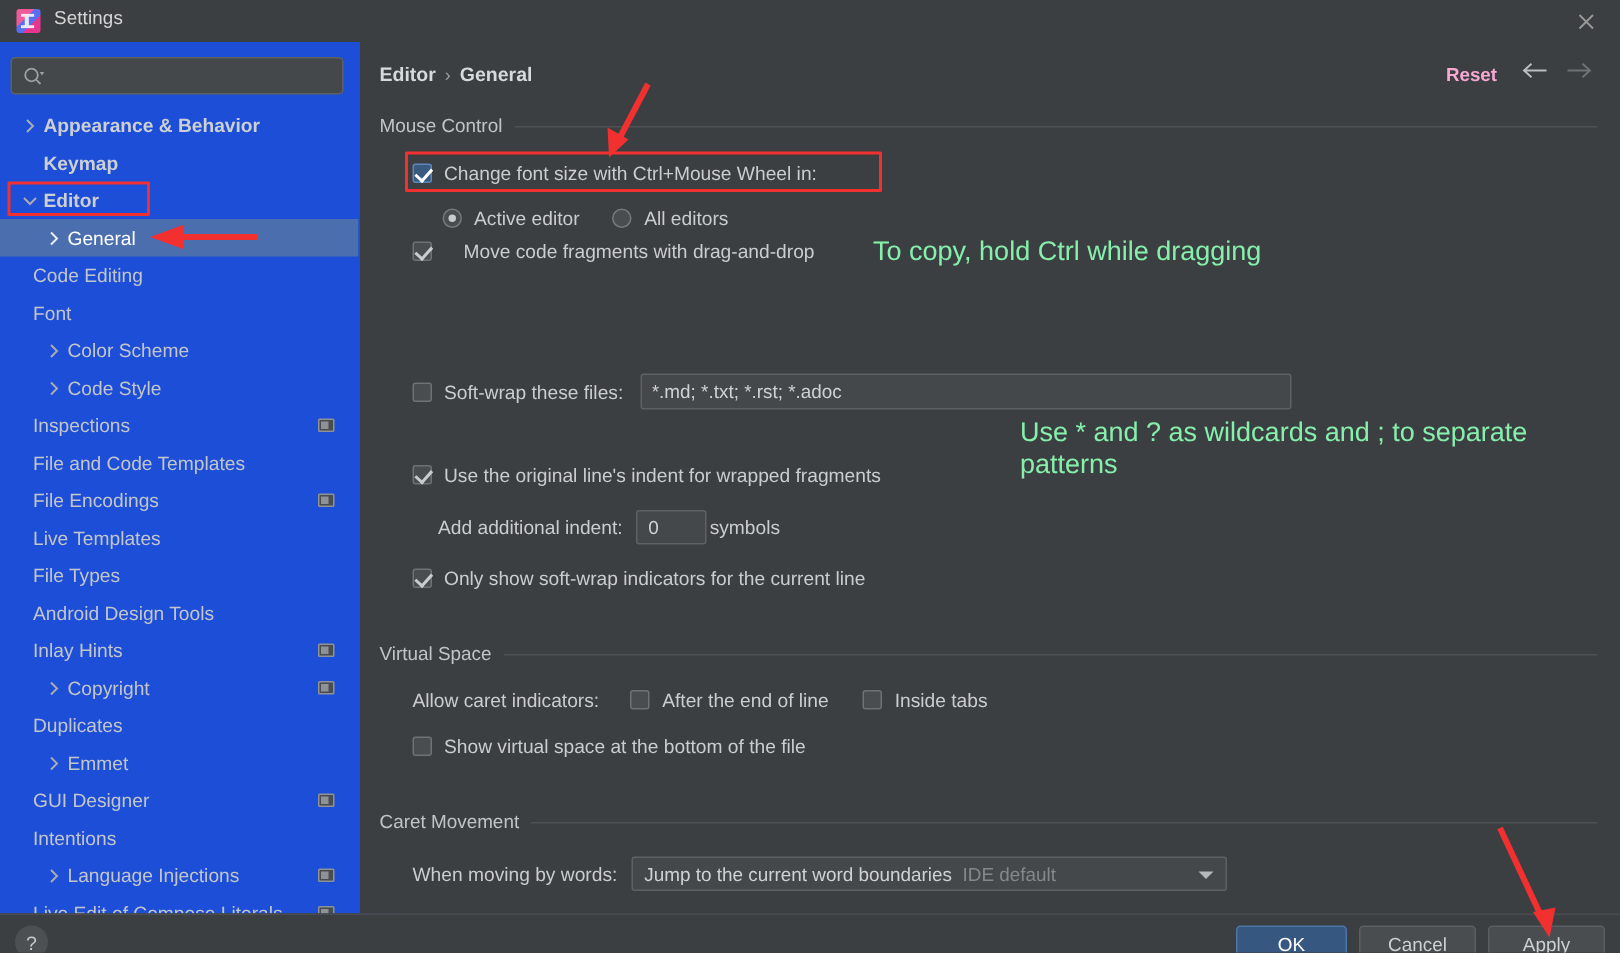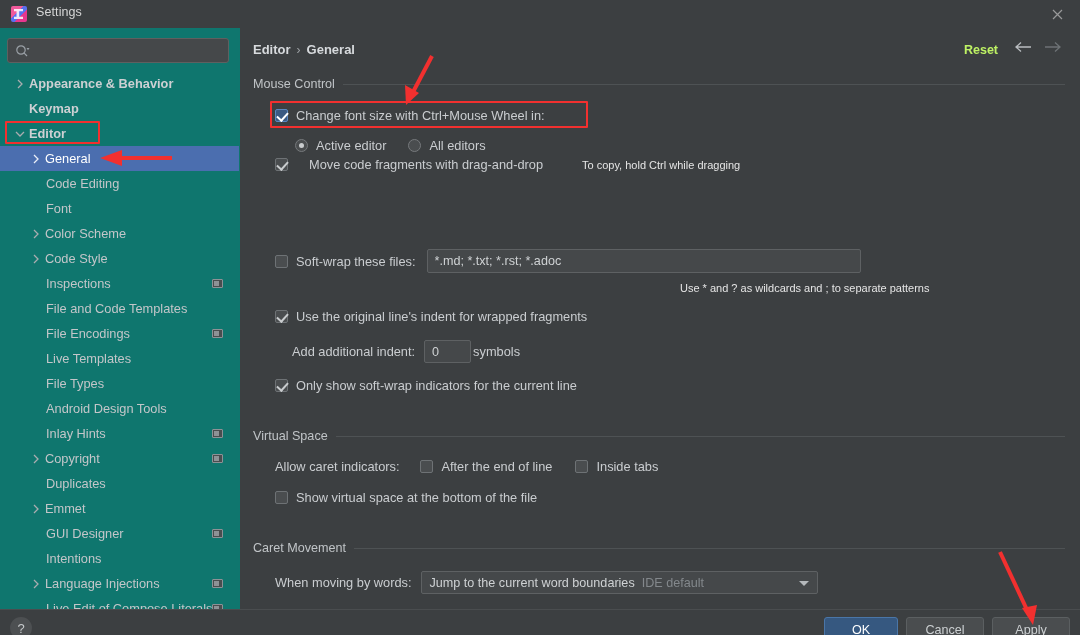--- a/index.html
+++ b/index.html
@@ -49,21 +49,21 @@
     width: 46px; height: 28px;
     display: flex; align-items: center; justify-content: center;
     color: #b8b8b8;
   }
   .close-btn svg { opacity: .75; }
 
   
   .sidebar {
     position: absolute; left: 0; top: 28px;
     width: 265px; height: 581px;
-    background: #0f766e;
+    background: #1d4ed8;
     border-right: 1px solid #323232;
     overflow: hidden;
   }
   .search-wrap {
     position: absolute; left: 7px; top: 10px;
     width: 222px; height: 25px;
   }
   .search-box {
     width: 100%; height: 100%;
     background: #45484a;
@@ -92,21 +92,21 @@
   .tree-row {
     position: relative;
     height: 25px;
     display: flex; align-items: center;
     font-size: 12.8px;
     color: #c3c6c9;
     white-space: nowrap;
   }
   .tree-row.level0 { padding-left: 12px; font-weight: bold; color: #cdd0d3; }
   .tree-row.level1 { padding-left: 28px; }
-  .tree-row.level1.nochev { padding-left: 44px; }
+  .tree-row.level1.nochev { padding-left: 20px; }
   .tree-row.level0.nochev { padding-left: 27px; }
   .tree-row.selected {
     background: #4b6eaf;
     color: #ffffff;
   }
   .chev {
     width: 15px; height: 15px; flex: 0 0 15px;
     margin-right: 0px;
     display: inline-flex; align-items: center; justify-content: center;
     color: #a9acb0;
@@ -146,21 +146,21 @@
     overflow: hidden;
   }
   .breadcrumb {
     position: absolute; left: 13px; top: 14px;
     font-size: 13px; font-weight: bold; color: #d7dadd;
     display: flex; align-items: center; gap: 6px;
   }
   .bc-sep { color: #9da1a5; font-weight: normal; font-size: 12px; }
   .reset-link {
     position: absolute; right: 82px; top: 15px;
-    font-size: 12.5px; font-weight: bold; color: #bef264;
+    font-size: 12.5px; font-weight: bold; color: #f9a8d4;
     cursor: pointer;
   }
   .nav-arrows {
     position: absolute; right: 18px; top: 13px;
     display: flex; gap: 12px; align-items: center;
   }
   .nav-arrow { color: #b9bdc0; line-height: 0; }
   .nav-arrow.disabled { color: #6d7275; }
 
   .section {
@@ -171,21 +171,21 @@
     display: flex; align-items: center; gap: 8px;
     font-size: 12.6px; color: #c0c4c7;
     white-space: nowrap;
   }
   .sec-rule {
     flex: 1; height: 1px; background: #4e5254;
   }
 
   .row { display: flex; align-items: center; white-space: nowrap; }
   .lbl { font-size: 12.8px; color: #cacdd0; }
-  .lbl-dim { font-size: 11px; color: #e5e5e5; }
+  .lbl-dim { font-size: 18px; color: #86efac; }
 
   
   .cb {
     width: 13px; height: 13px; flex: 0 0 13px;
     border: 1px solid #6e7275;
     border-radius: 2px;
     background: #4a4d4f;
     position: relative;
     margin-right: 8px;
   }

